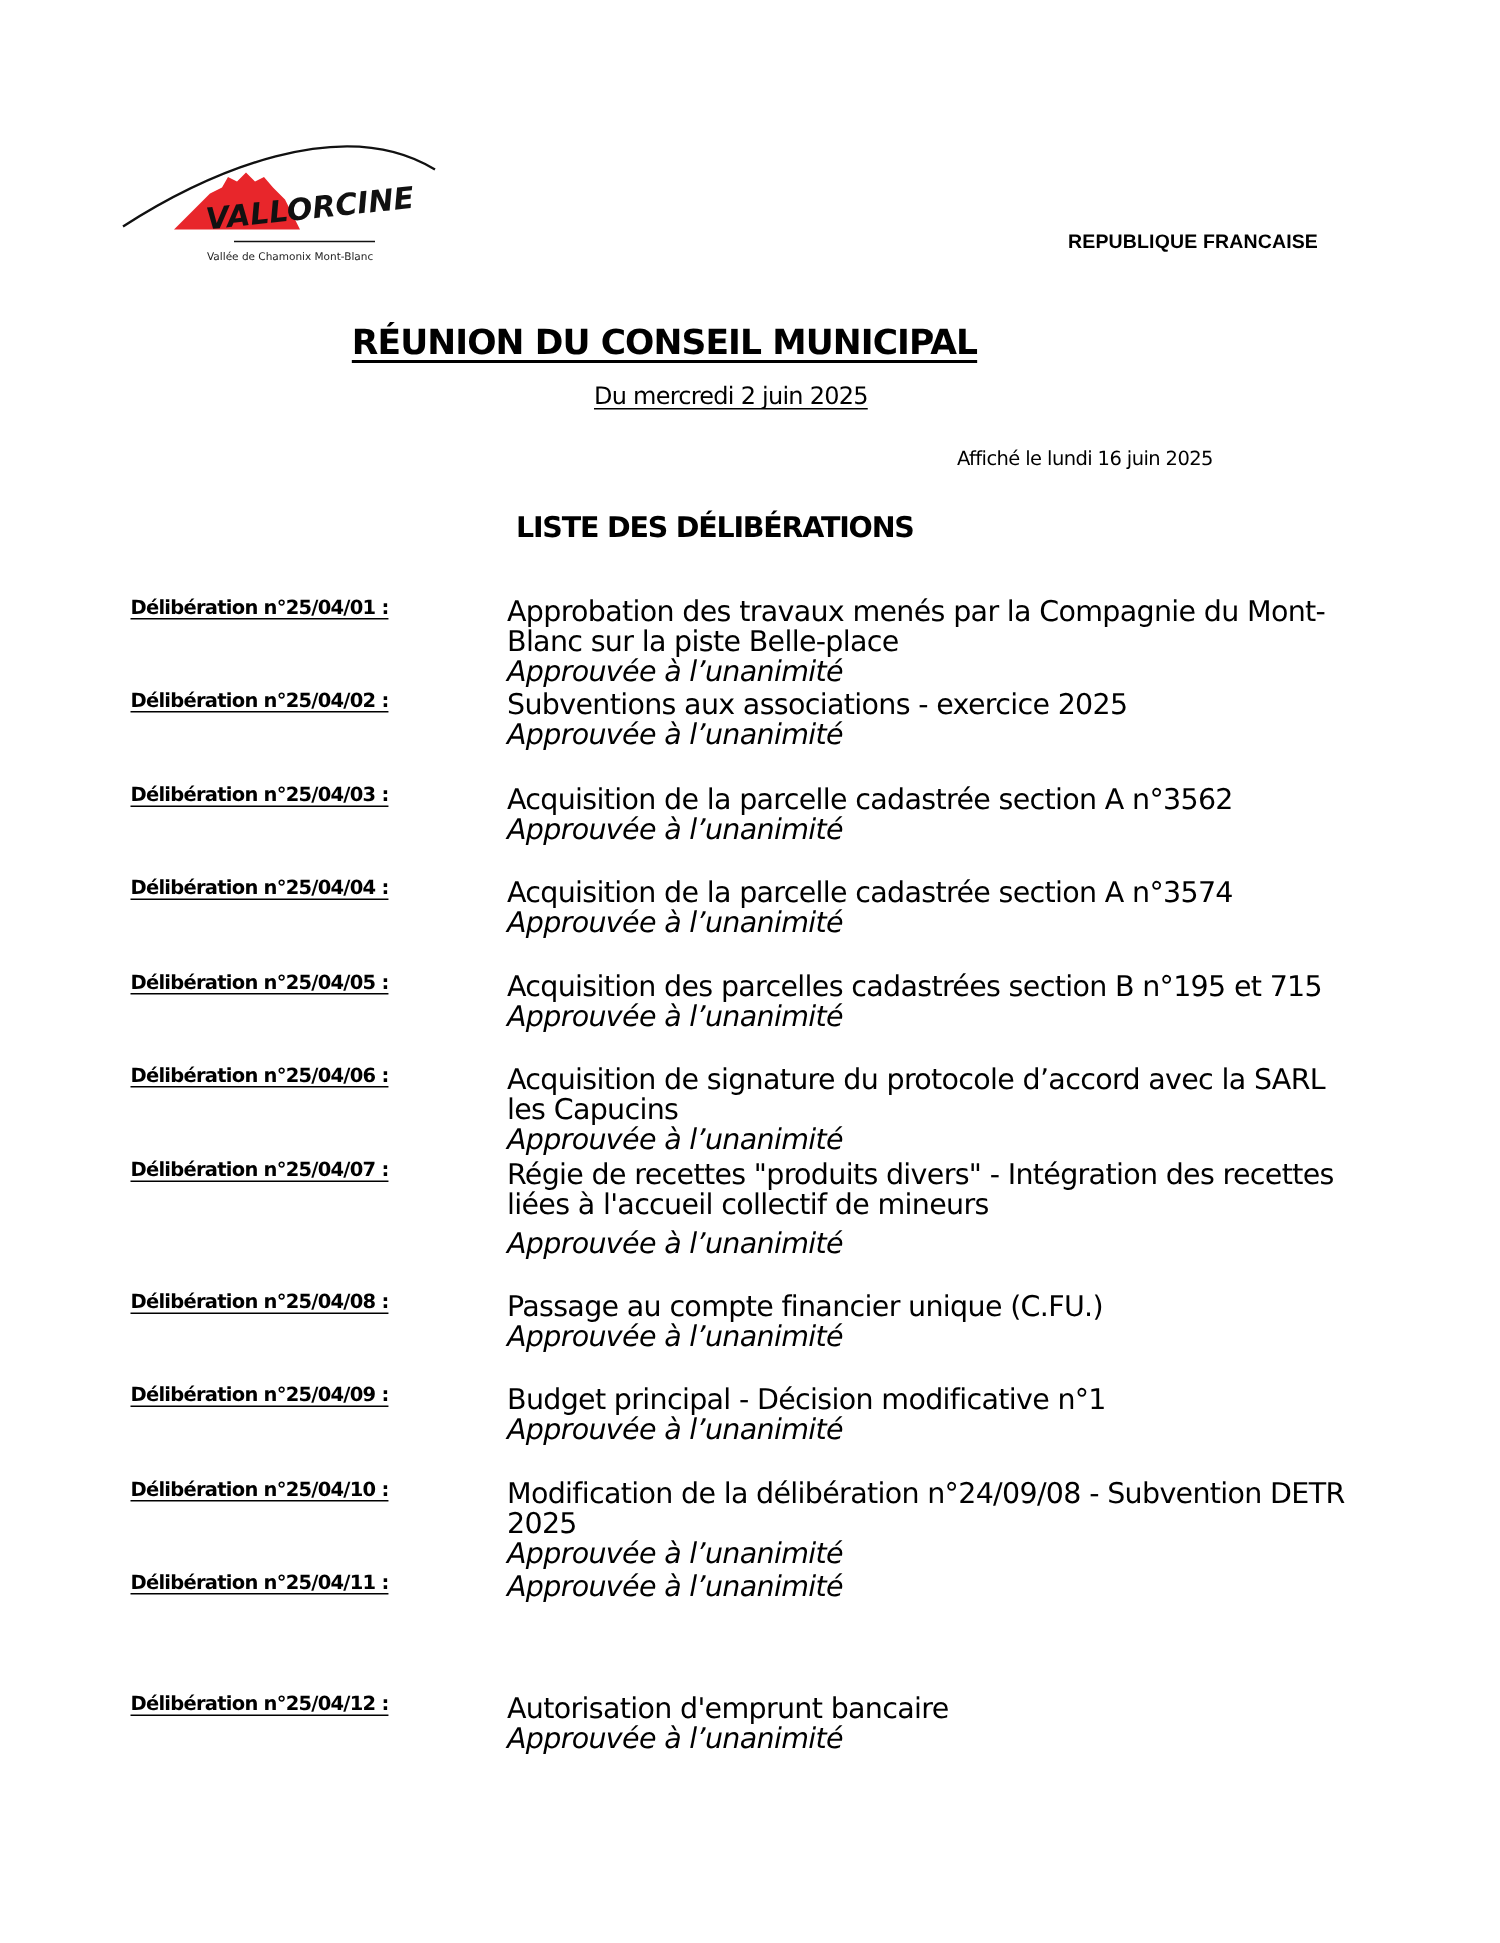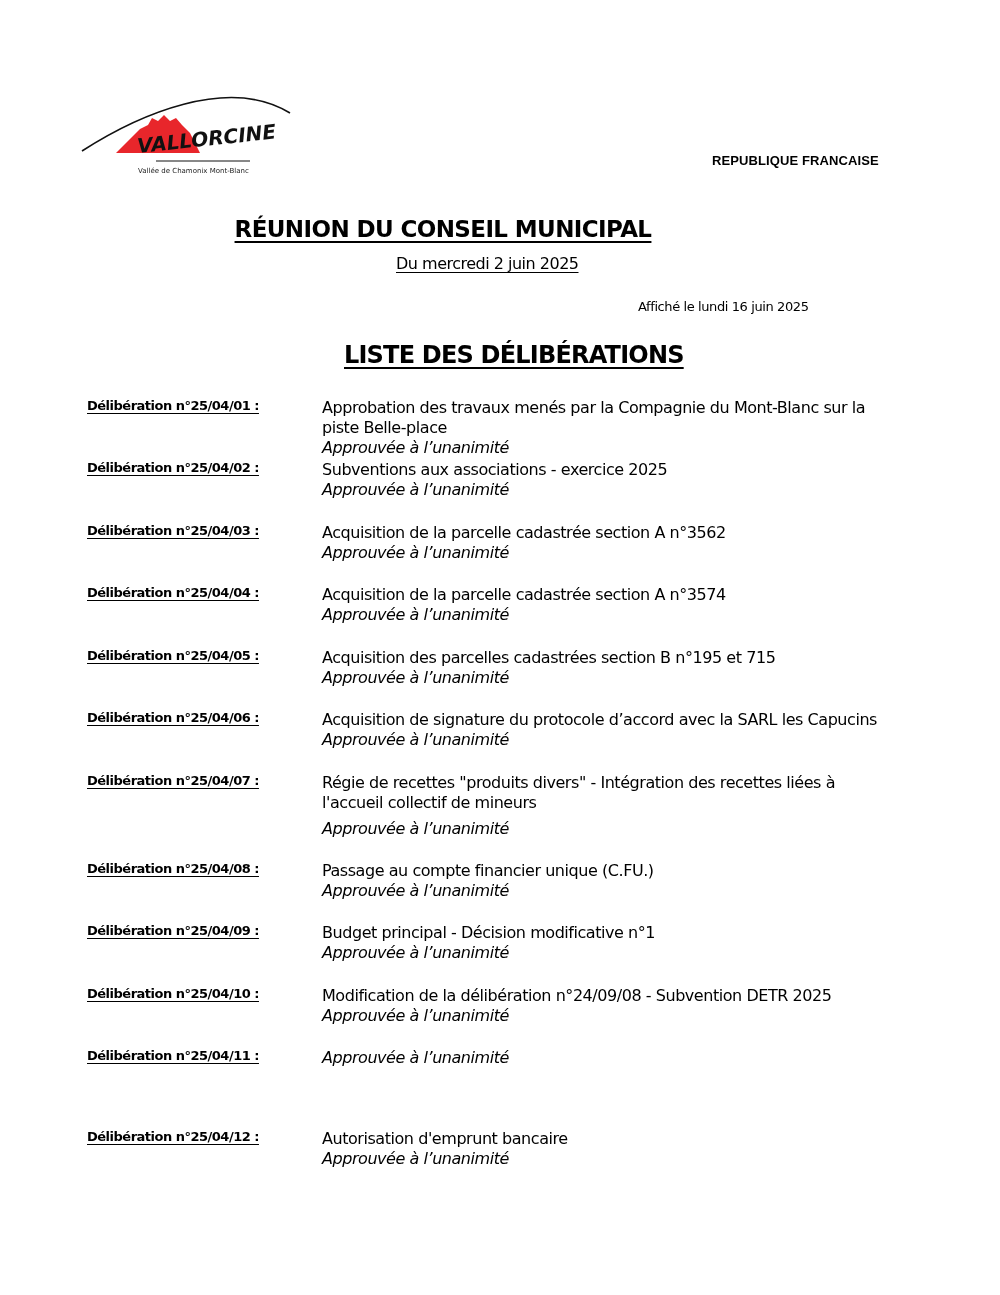--- a/index.html
+++ b/index.html
@@ -10,28 +10,28 @@
                   font-family: "Liberation Sans", sans-serif; letter-spacing: 0.1px; }
     .title { position: absolute; left: 0; width: 820px; top: 216px; text-align: center;
              font-family: "DejaVu Sans", sans-serif; font-size: 23px; font-weight: bold;
              letter-spacing: -0.6px; margin-left: 33px; }
     .title span { text-decoration: underline; text-decoration-thickness: 2px; text-underline-offset: 4px; }
     .date { position: absolute; left: 396px; top: 254px; font-family: "DejaVu Sans", sans-serif;
             font-size: 16px; letter-spacing: -0.5px; text-decoration: underline; text-underline-offset: 3px; }
     .affiche { position: absolute; left: 638px; top: 299px; font-family: "DejaVu Sans", sans-serif;
                font-size: 13px; letter-spacing: -0.4px; }
     .list-title { position: absolute; left: 344px; top: 341px; font-family: "DejaVu Sans", sans-serif;
-                  font-size: 24px; font-weight: bold; letter-spacing: -0.8px;
-                  text-decoration: underline; text-decoration-thickness: 2px; text-underline-offset: 4px; }
+                  font-size: 19px; font-weight: bold; letter-spacing: -0.8px;
+                  text-decoration-thickness: 2px; text-underline-offset: 4px; }
     .delib { position: absolute; left: 0; width: 1000px; }
     .delib-num { position: absolute; left: 87px; top: 0; font-family: "DejaVu Sans", sans-serif;
                  font-size: 13px; font-weight: bold; letter-spacing: -0.5px;
                  text-decoration: underline; text-underline-offset: 3px; white-space: nowrap; }
-    .delib-body { position: absolute; left: 322px; top: 0; width: 575px; font-family: "DejaVu Sans", sans-serif;
-                  font-size: 16px; letter-spacing: -0.45px; line-height: 20px; }
+    .delib-body { position: absolute; left: 338px; top: 0; width: 575px; font-family: "DejaVu Sans", sans-serif;
+                  font-size: 19px; letter-spacing: -0.45px; line-height: 20px; }
     .delib-subject { display: block; }
     .delib-result { display: block; font-style: italic; }
     .delib.extra .delib-result { margin-top: 6px; }
   </style>
 </head>
 <body>
 
 <div class="logo">
   <svg width="225" height="95" viewBox="0 0 225 95">
     <path d="M4 66 C 60 30, 150 -10, 212 28" fill="none" stroke="#111" stroke-width="1.6"></path>

